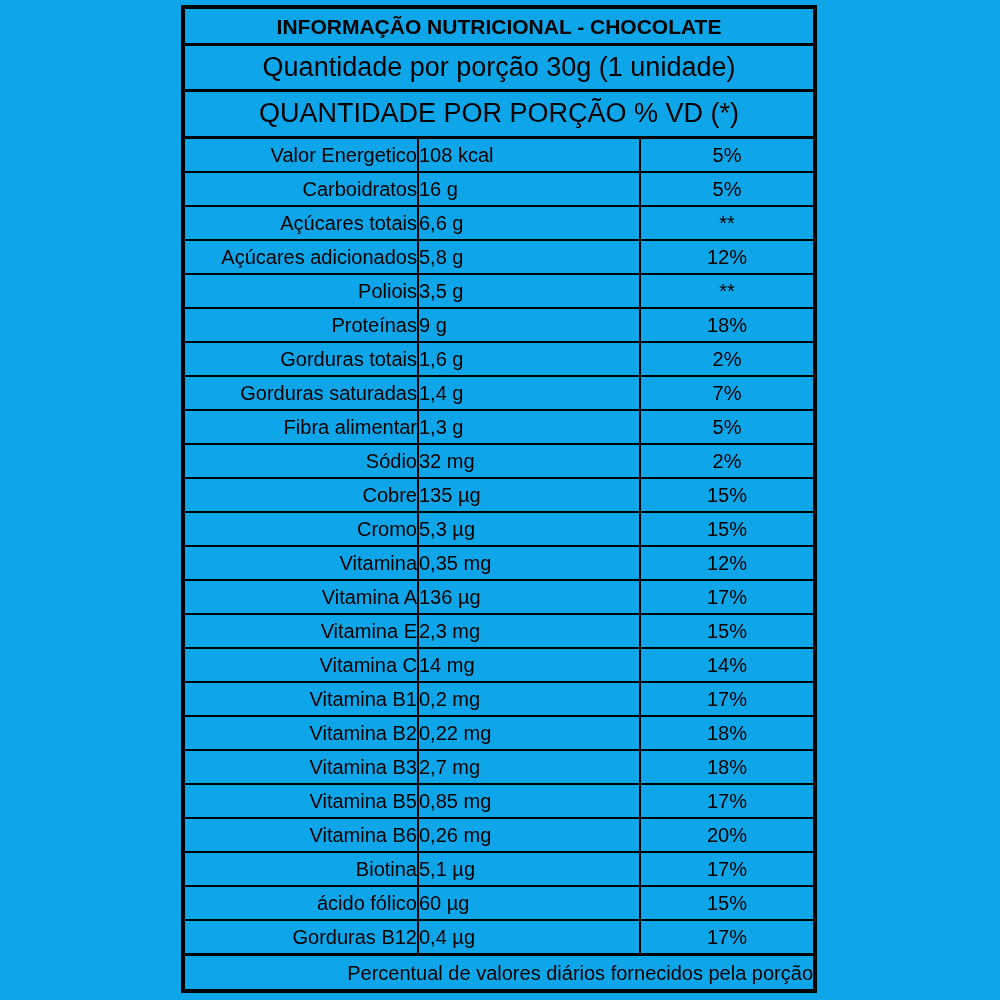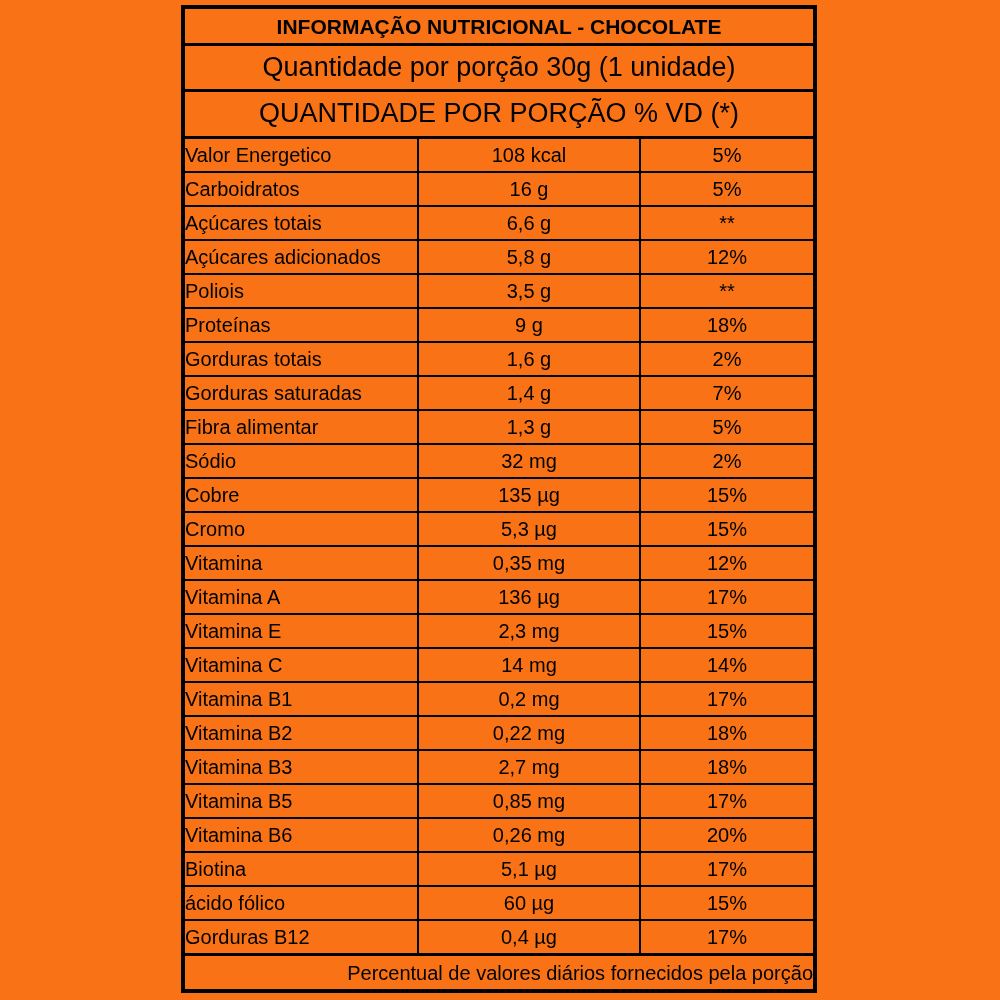--- a/index.html
+++ b/index.html
@@ -8,21 +8,21 @@
     background: #ffffff;
     width: 1000px;
     height: 1000px;
     font-family: "Liberation Sans", sans-serif;
     color: #000000;
   }
   .page {
     position: relative;
     width: 1000px;
     height: 1000px;
-    background: #f97316;
+    background: #0ea5e9;
   }
   table.nutrition {
     position: absolute;
     left: 181px;
     top: 5px;
     width: 632px;
     height: 988px;
     border-collapse: collapse;
     table-layout: fixed;
     border: 4px solid #000000;
@@ -43,25 +43,25 @@
     font-weight: bold;
     font-size: 21px;
     border-bottom-width: 3px;
   }
   tr.subtitle-row td,
   tr.colhdr-row td {
     font-size: 27px;
     border-bottom-width: 3px;
   }
   td.c-name {
+    text-align: right;
+    padding-left: 9px;
+  }
+  td.c-qty {
     text-align: left;
-    padding-left: 9px;
-  }
-  td.c-qty {
-    text-align: center;
   }
   td.c-vd {
     text-align: center;
   }
   tr.footer-row td {
     text-align: right;
     padding-left: 9px;
     border-top-width: 3px;
   }
 </style>

